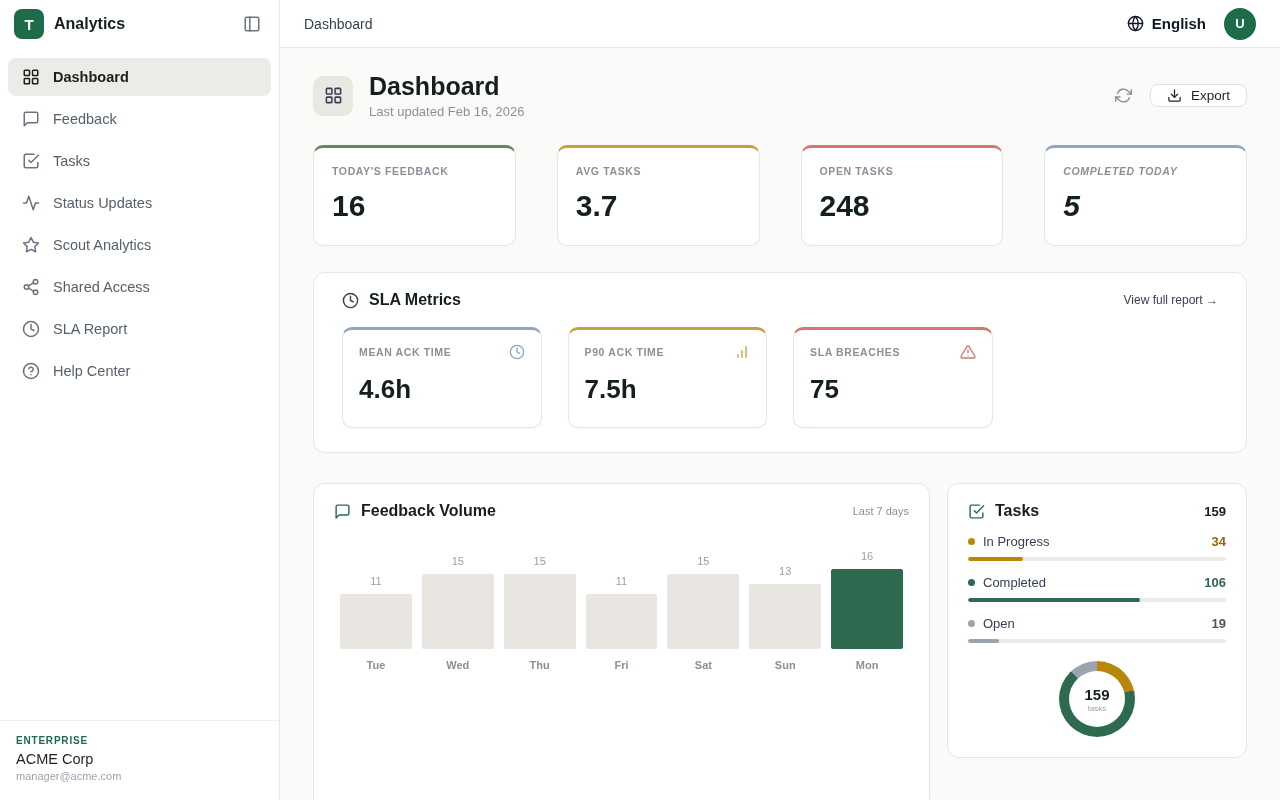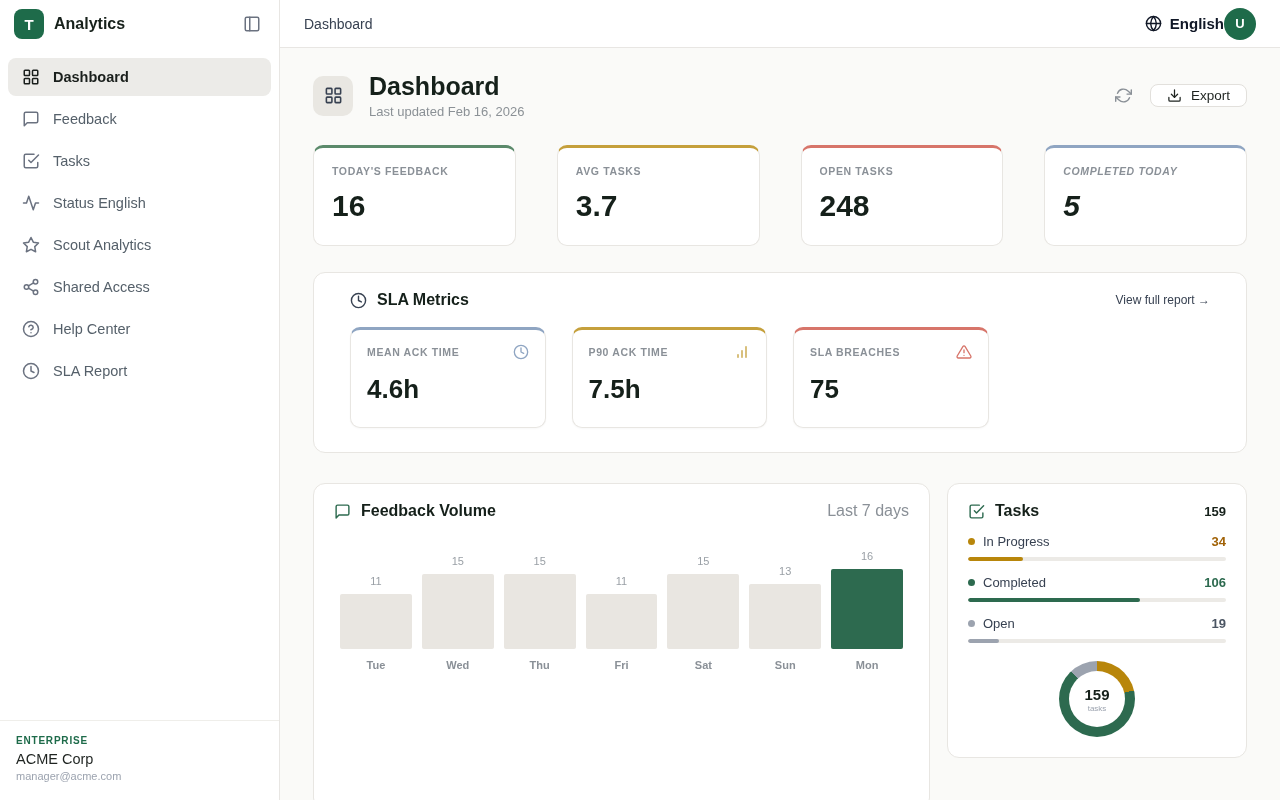--- a/index.html
+++ b/index.html
@@ -26,21 +26,21 @@
   .nav-icon svg { width: 18px; height: 18px; }
   .sidebar-footer { margin-top: auto; padding: 14px 16px 18px; border-top: 1px solid #efeeea; }
   .plan { color: #1e6b4a; font-size: 10px; font-weight: 700; letter-spacing: 0.08em; }
   .org { font-size: 14.5px; color: #1f2421; margin-top: 5px; font-weight: 500; }
   .email { font-size: 11px; color: #9ca3af; margin-top: 3px; }
 
   
   .main { flex: 1; display: flex; flex-direction: column; min-width: 0; }
   .topbar { height: 48px; background: #fff; border-bottom: 1px solid #e8e6e3; display: flex; align-items: center; justify-content: space-between; padding: 0 24px; }
   .breadcrumb { font-size: 14px; color: #374151; font-weight: 500; }
-  .topbar-right { display: flex; }
+  .topbar-right { display: flex; gap: 18px; }
   .lang { display: flex; align-items: center; gap: 8px; font-size: 15px; font-weight: 600; color: #111827; background: none; border: none; cursor: pointer; }
   .lang svg { width: 17px; height: 17px; color: #111827; }
   .avatar { width: 32px; height: 32px; border-radius: 50%; background: #1e6b4a; color: #fff; display: flex; align-items: center; justify-content: center; font-size: 13px; font-weight: 600; cursor: pointer; }
 
   .content { flex: 1; overflow: hidden; padding: 24px 33px; }
 
   .page-header { display: flex; align-items: center; justify-content: space-between; margin-bottom: 26px; }
   .header-left { display: flex; align-items: center; gap: 16px; }
   .header-tile { width: 40px; height: 40px; border-radius: 10px; background: #e9e7e2; display: flex; align-items: center; justify-content: center; color: #374151; }
   .header-tile svg { width: 19px; height: 19px; }
@@ -50,36 +50,36 @@
   .icon-btn { background: none; border: none; color: #8a9097; cursor: pointer; }
   .icon-btn svg { width: 17px; height: 17px; }
   .export-btn { display: flex; align-items: center; gap: 9px; background: #fff; border: 1px solid #e2e0dc; border-radius: 8px; padding: 3px 16px; font-size: 13.5px; font-weight: 500; color: #1f2421; cursor: pointer; }
   .export-btn svg { width: 15px; height: 15px; }
 
   .stats-row { display: grid; grid-template-columns: repeat(4, 1fr); gap: 41px; margin-bottom: 26px; }
   .stat-card { background: #fff; border: 1px solid #e8e6e2; border-top-width: 3px; border-top-style: solid; border-radius: 10px; padding: 17px 18px 22px; }
   .stat-label { font-size: 10.5px; letter-spacing: 0.06em; color: #8a9097; font-weight: 600; }
   .stat-value { font-size: 30px; font-weight: 700; margin-top: 12px; color: #15201a; }
 
-  .sla-panel { background: #fff; border: 1px solid #e8e6e2; border-radius: 12px; padding: 18px 36px 24px; margin-bottom: 30px; }
+  .sla-panel { background: #fff; border: 1px solid #e8e6e2; border-radius: 12px; padding: 18px 28px 24px; margin-bottom: 30px; }
   .card-header { display: flex; align-items: center; justify-content: space-between; }
   .card-title-group { display: flex; gap: 10px; align-items: center; font-size: 16px; font-weight: 700; color: #15201a; }
   .card-title-group svg { width: 17px; height: 17px; }
   .sla-link { font-size: 12px; color: #374151; text-decoration: none; cursor: pointer; }
   .sla-grid { display: grid; grid-template-columns: repeat(4, 1fr); gap: 26px; margin-top: 18px; }
   .sla-card { background: #fff; border: 1px solid #e8e6e2; border-top-width: 3px; border-top-style: solid; border-radius: 10px; padding: 14px 16px 22px; box-shadow: 0 1px 2px rgba(0,0,0,0.03); }
   .sla-card-top { display: flex; justify-content: space-between; align-items: center; }
   .sla-label { font-size: 10.5px; letter-spacing: 0.06em; color: #8a9097; font-weight: 600; }
   .sla-icon svg { width: 16px; height: 16px; }
   .sla-value { font-size: 26px; font-weight: 700; margin-top: 14px; color: #15201a; }
 
   .bottom-row { display: grid; grid-template-columns: 1fr 300px; gap: 17px; }
   .panel { background: #fff; border: 1px solid #e8e6e2; border-radius: 12px; padding: 18px 20px; }
   .fv-card { height: 327px; }
-  .fv-sub { font-size: 16px; color: #8a9097; }
+  .fv-sub { font-size: 11px; color: #8a9097; }
   .chart { display: flex; align-items: flex-end; gap: 10px; margin-top: 30px; padding: 0 6px; }
   .bar-col { flex: 1; display: flex; flex-direction: column; align-items: center; text-align: center; }
   .bar-value { font-size: 11px; color: #9aa0a6; margin-bottom: 7px; }
   .bar { width: 100%; background: #e9e6e1; border-radius: 2px; }
   .bar--highlight { background: #2d6a4f; }
   .bar-label { font-size: 11px; color: #8a9097; font-weight: 600; margin-top: 10px; }
 
   .tasks-card { height: 275px; display: flex; flex-direction: column; }
   .tasks-total { font-size: 13px; font-weight: 700; color: #15201a; }
   .tasks-list { margin-top: 14px; display: flex; flex-direction: column; gap: 14px; }
@@ -143,21 +143,21 @@
           </svg>
         </span>
       <span class="nav-label">Tasks</span>
     </div>
     <div class="nav-item">
       <span class="nav-icon">
           <svg viewBox="0 0 24 24" fill="none" stroke="currentColor" stroke-width="2" stroke-linecap="round" stroke-linejoin="round">
             <polyline points="22 12 18 12 15 21 9 3 6 12 2 12"></polyline>
           </svg>
         </span>
-      <span class="nav-label">Status English</span>
+      <span class="nav-label">Status Updates</span>
     </div>
     <div class="nav-item">
       <span class="nav-icon">
           <svg viewBox="0 0 24 24" fill="none" stroke="currentColor" stroke-width="2" stroke-linecap="round" stroke-linejoin="round">
             <polygon points="12 2 15.09 8.26 22 9.27 17 14.14 18.18 21.02 12 17.77 5.82 21.02 7 14.14 2 9.27 8.91 8.26 12 2"></polygon>
           </svg>
         </span>
       <span class="nav-label">Scout Analytics</span>
     </div>
     <div class="nav-item">
@@ -169,34 +169,34 @@
             <line x1="8.59" y1="13.51" x2="15.42" y2="17.49"></line>
             <line x1="15.41" y1="6.51" x2="8.59" y2="10.49"></line>
           </svg>
         </span>
       <span class="nav-label">Shared Access</span>
     </div>
     <div class="nav-item">
       <span class="nav-icon">
           <svg viewBox="0 0 24 24" fill="none" stroke="currentColor" stroke-width="2" stroke-linecap="round" stroke-linejoin="round">
             <circle cx="12" cy="12" r="10"></circle>
+            <polyline points="12 6 12 12 16 14"></polyline>
+          </svg>
+        </span>
+      <span class="nav-label">SLA Report</span>
+    </div>
+    <div class="nav-item">
+      <span class="nav-icon">
+          <svg viewBox="0 0 24 24" fill="none" stroke="currentColor" stroke-width="2" stroke-linecap="round" stroke-linejoin="round">
+            <circle cx="12" cy="12" r="10"></circle>
             <path d="M9.09 9a3 3 0 0 1 5.83 1c0 2-3 3-3 3"></path>
             <line x1="12" y1="17" x2="12.01" y2="17"></line>
           </svg>
         </span>
       <span class="nav-label">Help Center</span>
-    </div>
-    <div class="nav-item">
-      <span class="nav-icon">
-          <svg viewBox="0 0 24 24" fill="none" stroke="currentColor" stroke-width="2" stroke-linecap="round" stroke-linejoin="round">
-            <circle cx="12" cy="12" r="10"></circle>
-            <polyline points="12 6 12 12 16 14"></polyline>
-          </svg>
-        </span>
-      <span class="nav-label">SLA Report</span>
     </div>
   </nav>
 
   <div class="sidebar-footer">
     <div class="plan">ENTERPRISE</div>
     <div class="org">ACME Corp</div>
     <div class="email">manager@acme.com</div>
   </div>
 </aside>
 

